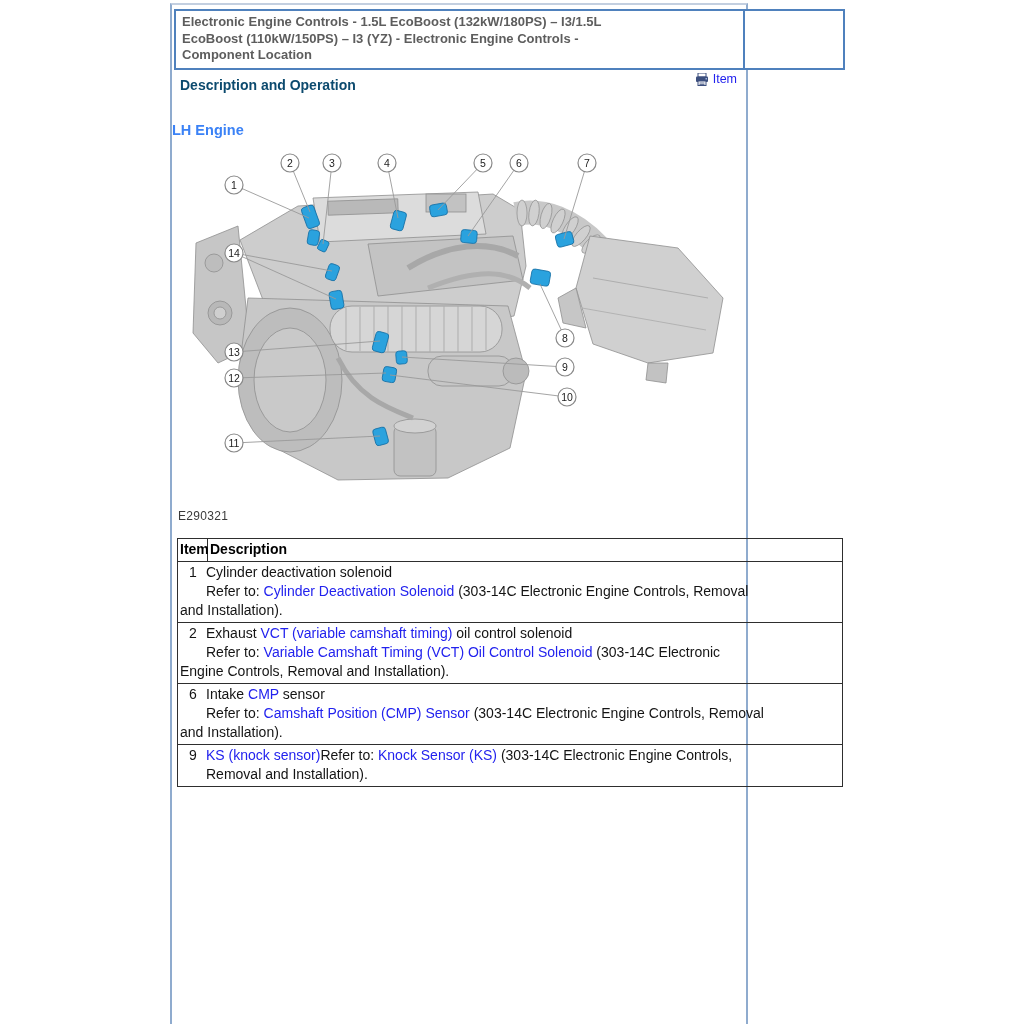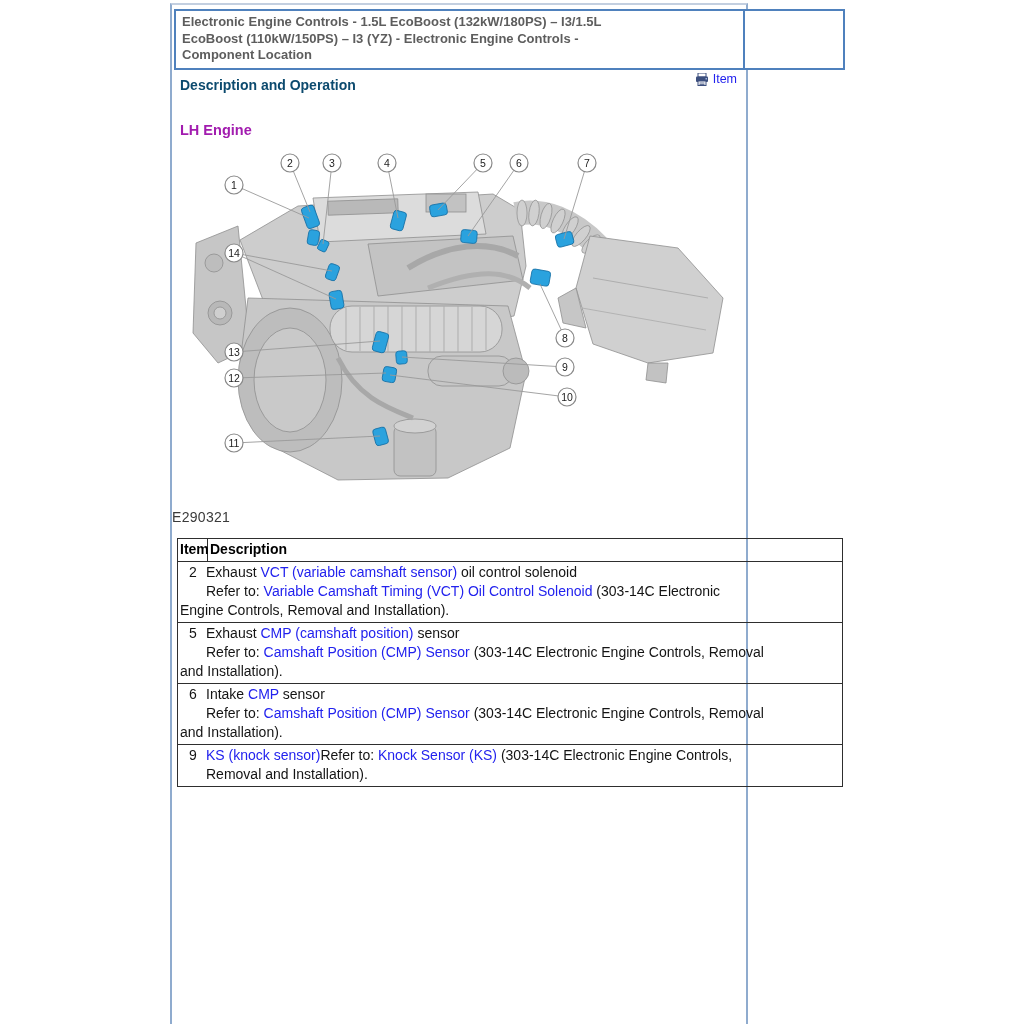--- a/index.html
+++ b/index.html
@@ -24,25 +24,25 @@
 
   .print-link {
     position:absolute; top:67px; right:9px; display:flex; align-items:center; gap:4px;
     color:#2222ee; font-size:12.5px; cursor:pointer; text-decoration:none;
   }
 
   .h-blue {
     position:absolute; top:72px; left:8px; font-size:14px; font-weight:bold; color:#0c4a6e;
   }
   .h-black {
-    position:absolute; top:117px; left:8px; font-size:14.5px; font-weight:bold; color:#a21caf;
+    position:absolute; top:117px; left:0; font-size:14.5px; font-weight:bold; color:#3b82f6;
   }
 
   #diagram { position:absolute; top:143px; left:6px; }
-  .figure-id { position:absolute; top:504px; left:0; font-size:14px; color:#3a3a3a; letter-spacing:0.3px; }
+  .figure-id { position:absolute; top:504px; left:6px; font-size:12px; color:#3a3a3a; letter-spacing:0.3px; }
 
   table.items {
     position:absolute; top:533px; left:5px; width:666px;
     border-collapse:collapse; font-size:14px; line-height:19px; color:#141414;
     table-layout:fixed;
   }
   table.items th, table.items td { border:1px solid #2e2e2e; vertical-align:top; }
   table.items th {
     text-align:left; font-size:14px; padding:1px 1px 2px 2px; font-weight:bold; color:#000;
   }
@@ -237,30 +237,30 @@
   <table class="items">
     <thead>
       <tr>
         <th class="item-col">Item</th>
         <th>Description</th>
       </tr>
     </thead>
     <tbody id="rows-body">
         <tr>
           <td colspan="2">
-            <div><span class="num">2</span>Exhaust <span class="doc-link">VCT (variable camshaft sensor)</span> oil control solenoid</div>
+            <div><span class="num">1</span>Cylinder deactivation solenoid</div>
+            <div class="refer">Refer to: <span class="doc-link">Cylinder Deactivation Solenoid</span> (303-14C Electronic Engine Controls, Removal
+and Installation).</div>
+          </td>
+        </tr>
+        <tr>
+          <td colspan="2">
+            <div><span class="num">2</span>Exhaust <span class="doc-link">VCT (variable camshaft timing)</span> oil control solenoid</div>
             <div class="refer">Refer to: <span class="doc-link">Variable Camshaft Timing (VCT) Oil Control Solenoid</span> (303-14C Electronic
 Engine Controls, Removal and Installation).</div>
-          </td>
-        </tr>
-        <tr>
-          <td colspan="2">
-            <div><span class="num">5</span>Exhaust <span class="doc-link">CMP (camshaft position)</span> sensor</div>
-            <div class="refer">Refer to: <span class="doc-link">Camshaft Position (CMP) Sensor</span> (303-14C Electronic Engine Controls, Removal
-and Installation).</div>
           </td>
         </tr>
         <tr>
           <td colspan="2">
             <div><span class="num">6</span>Intake <span class="doc-link">CMP</span> sensor</div>
             <div class="refer">Refer to: <span class="doc-link">Camshaft Position (CMP) Sensor</span> (303-14C Electronic Engine Controls, Removal
 and Installation).</div>
           </td>
         </tr>
         <tr>

